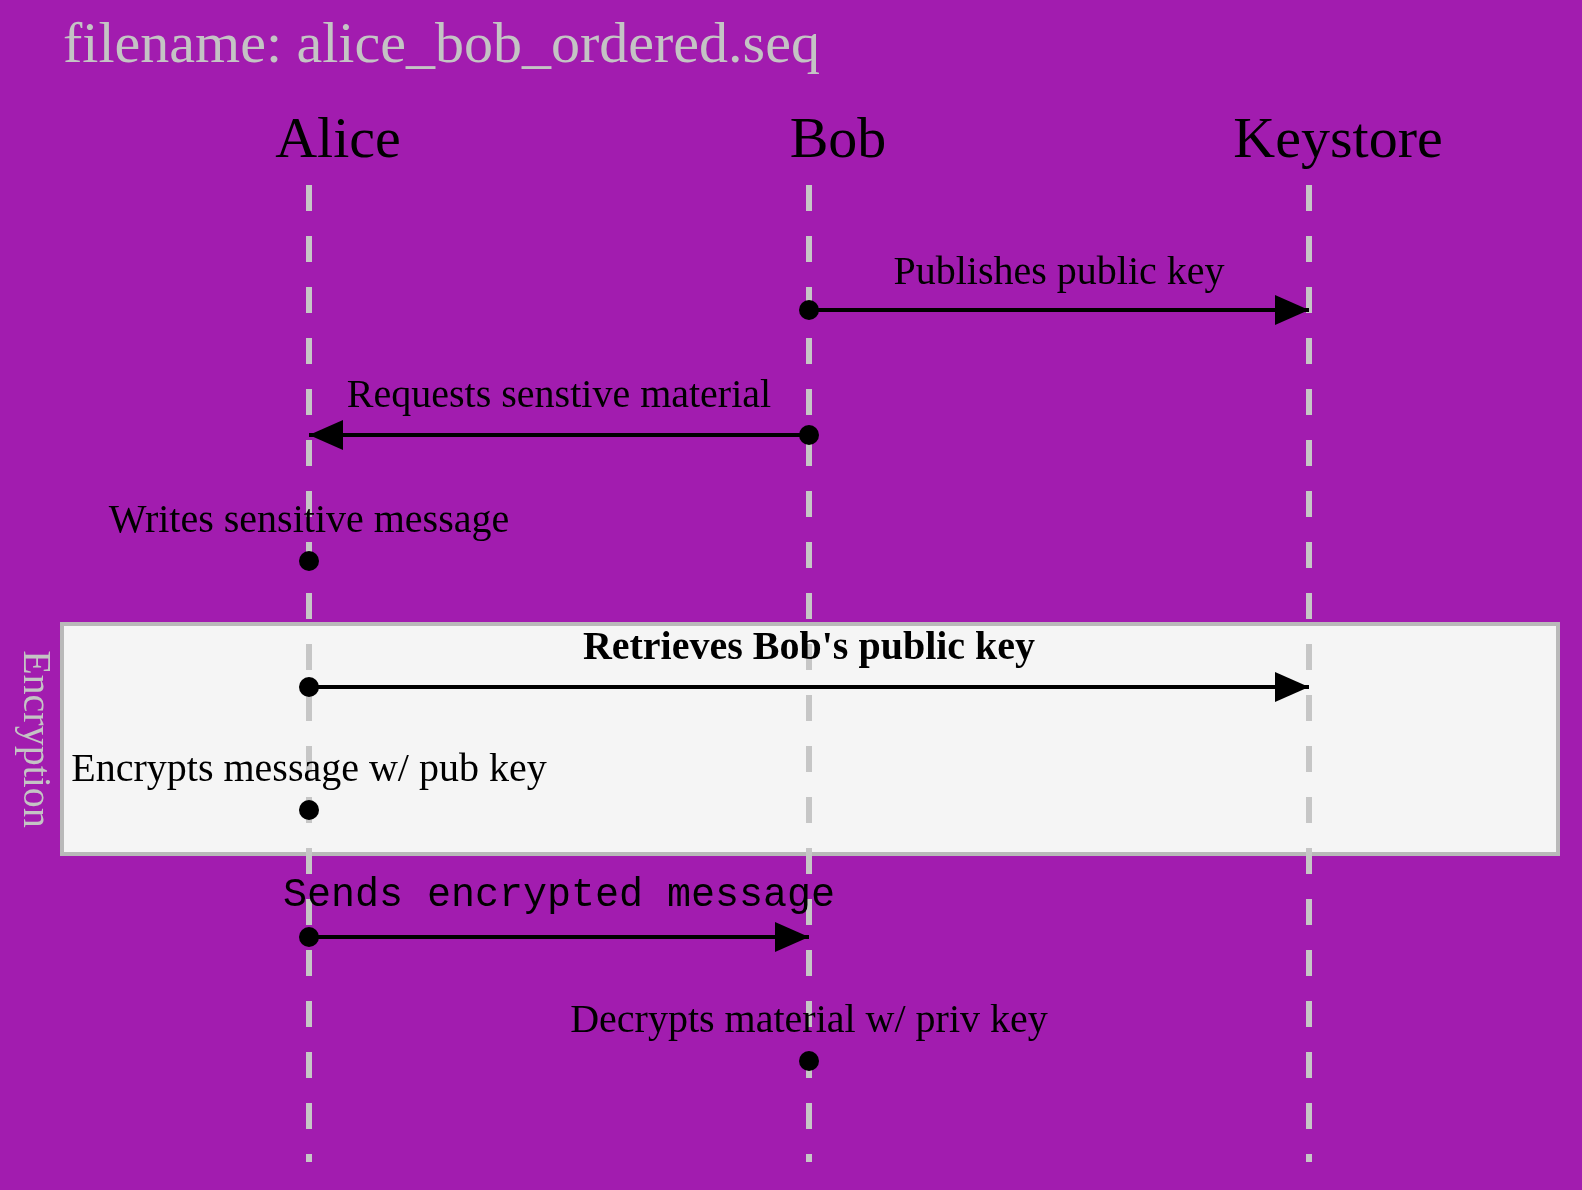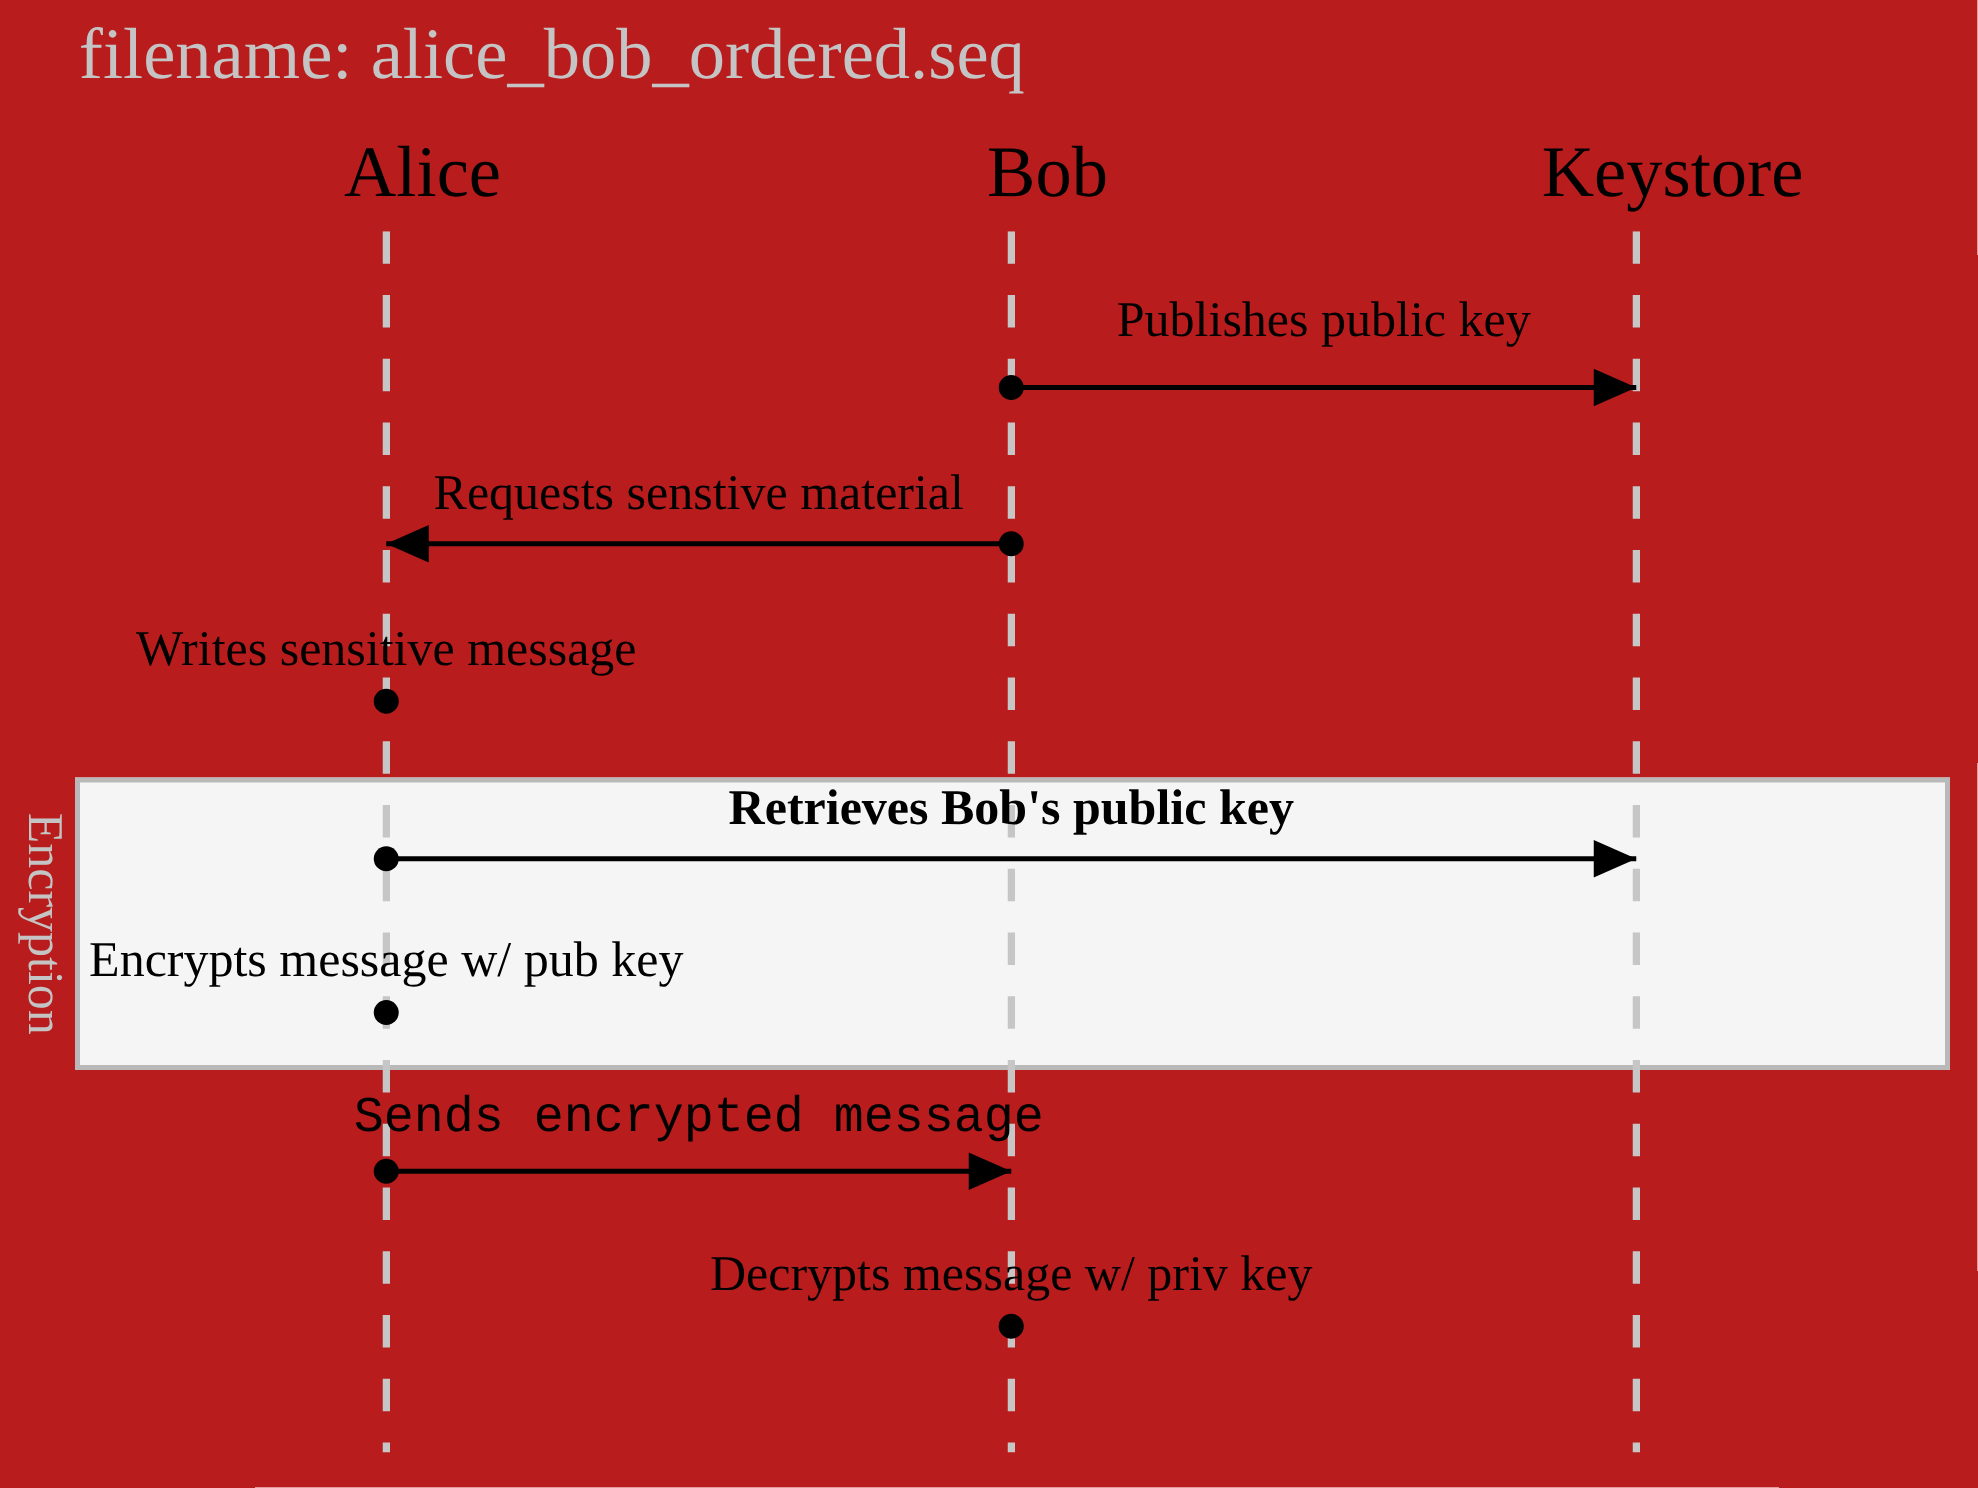--- a/index.html
+++ b/index.html
@@ -1,20 +1,20 @@
 <!DOCTYPE html>
 <html style="--muted: #c4c4c4; --box-fill: #f5f5f5; --box-border: #b9b9b9;"><head>
 <meta charset="utf-8">
 <style>
   html, body { margin: 0; padding: 0; background: #ffffff; }
   .canvas {
     position: relative;
     width: 1582px;
     height: 1190px;
-    background: #b91c1c;
+    background: #a21caf;
     font-family: "Liberation Serif", serif;
     overflow: hidden;
   }
   .title {
     position: absolute;
     left: 63px;
     top: 8px;
     font-size: 58px;
     line-height: 1.2;
     color: var(--muted, #c4c4c4);
@@ -99,33 +99,33 @@
       <div class="lifeline" style="left: 806px; top: 185px; width: 6px; height: 977px;"><svg width="6" height="977" xmlns="http://www.w3.org/2000/svg">
           <line x1="3" y1="0" x2="3" y2="977" stroke="#c6c6c6" stroke-width="6" stroke-dasharray="26 25"></line>
         </svg></div>
       <div class="actor-label" style="left: 1309px;">Keystore</div>
       <div class="lifeline" style="left: 1306px; top: 185px; width: 6px; height: 977px;"><svg width="6" height="977" xmlns="http://www.w3.org/2000/svg">
           <line x1="3" y1="0" x2="3" y2="977" stroke="#c6c6c6" stroke-width="6" stroke-dasharray="26 25"></line>
         </svg></div>
       <div class="msg-line" style="left: 809px; top: 308px; width: 500px;"></div>
       <div class="node-dot" style="left: 799px; top: 300px;"></div>
       <div class="arrowhead dir-right" style="left: 1275px; top: 295px;"></div>
-      <div class="msg-label" style="left: 1059px; top: 280px;">Publishes public key</div>
+      <div class="msg-label" style="left: 1059px; top: 295px;">Publishes public key</div>
       <div class="msg-line" style="left: 309px; top: 433px; width: 500px;"></div>
       <div class="node-dot" style="left: 799px; top: 425px;"></div>
       <div class="arrowhead dir-left" style="left: 309px; top: 420px;"></div>
       <div class="msg-label" style="left: 559px; top: 418px; font-family: Liberation Serif, serif;">Requests senstive material</div>
       <div class="msg-line" style="left: 309px; top: 685px; width: 1000px;"></div>
       <div class="node-dot" style="left: 299px; top: 677px;"></div>
       <div class="arrowhead dir-right" style="left: 1275px; top: 672px;"></div>
       <div class="msg-label" style="left: 809px; top: 670px; font-weight: bold;">Retrieves Bob's public key</div>
       <div class="msg-line" style="left: 309px; top: 935px; width: 500px;"></div>
       <div class="node-dot" style="left: 299px; top: 927px;"></div>
       <div class="arrowhead dir-right" style="left: 775px; top: 922px;"></div>
       <div class="msg-label" style="left: 559px; top: 920px; font-family: Liberation Mono, monospace;">Sends encrypted message</div>
       <div class="node-dot" style="left: 299px; top: 551px;"></div>
       <div class="event-label" style="left: 309px; top: 543px;">Writes sensitive message</div>
       <div class="node-dot" style="left: 299px; top: 800px;"></div>
       <div class="event-label" style="left: 309px; top: 792px;">Encrypts message w/ pub key</div>
       <div class="node-dot" style="left: 799px; top: 1051px;"></div>
-      <div class="event-label" style="left: 809px; top: 1043px;">Decrypts message w/ priv key</div>
+      <div class="event-label" style="left: 809px; top: 1043px;">Decrypts material w/ priv key</div>
     </div>
 </div>
 
 </body></html>

